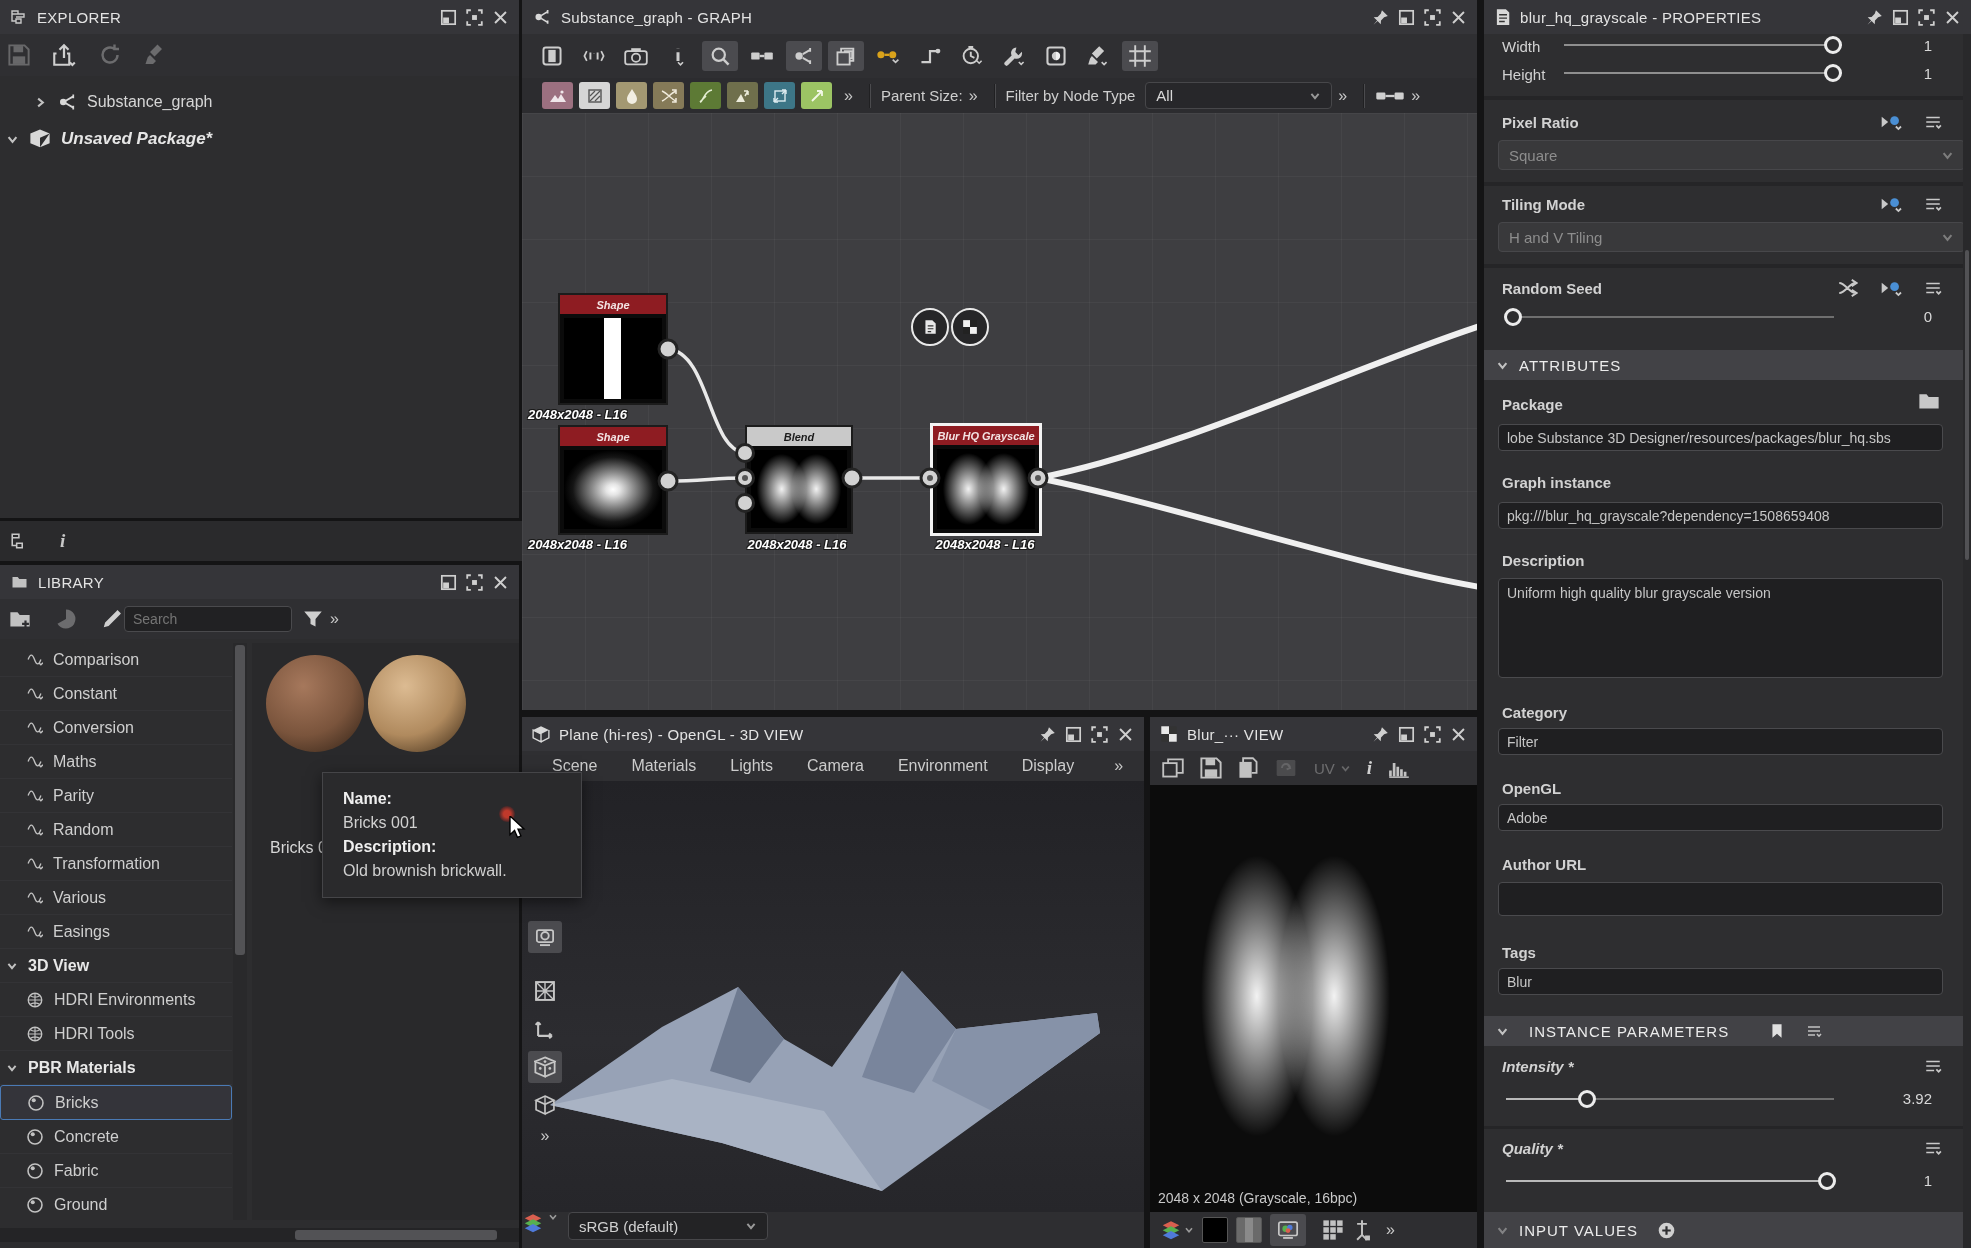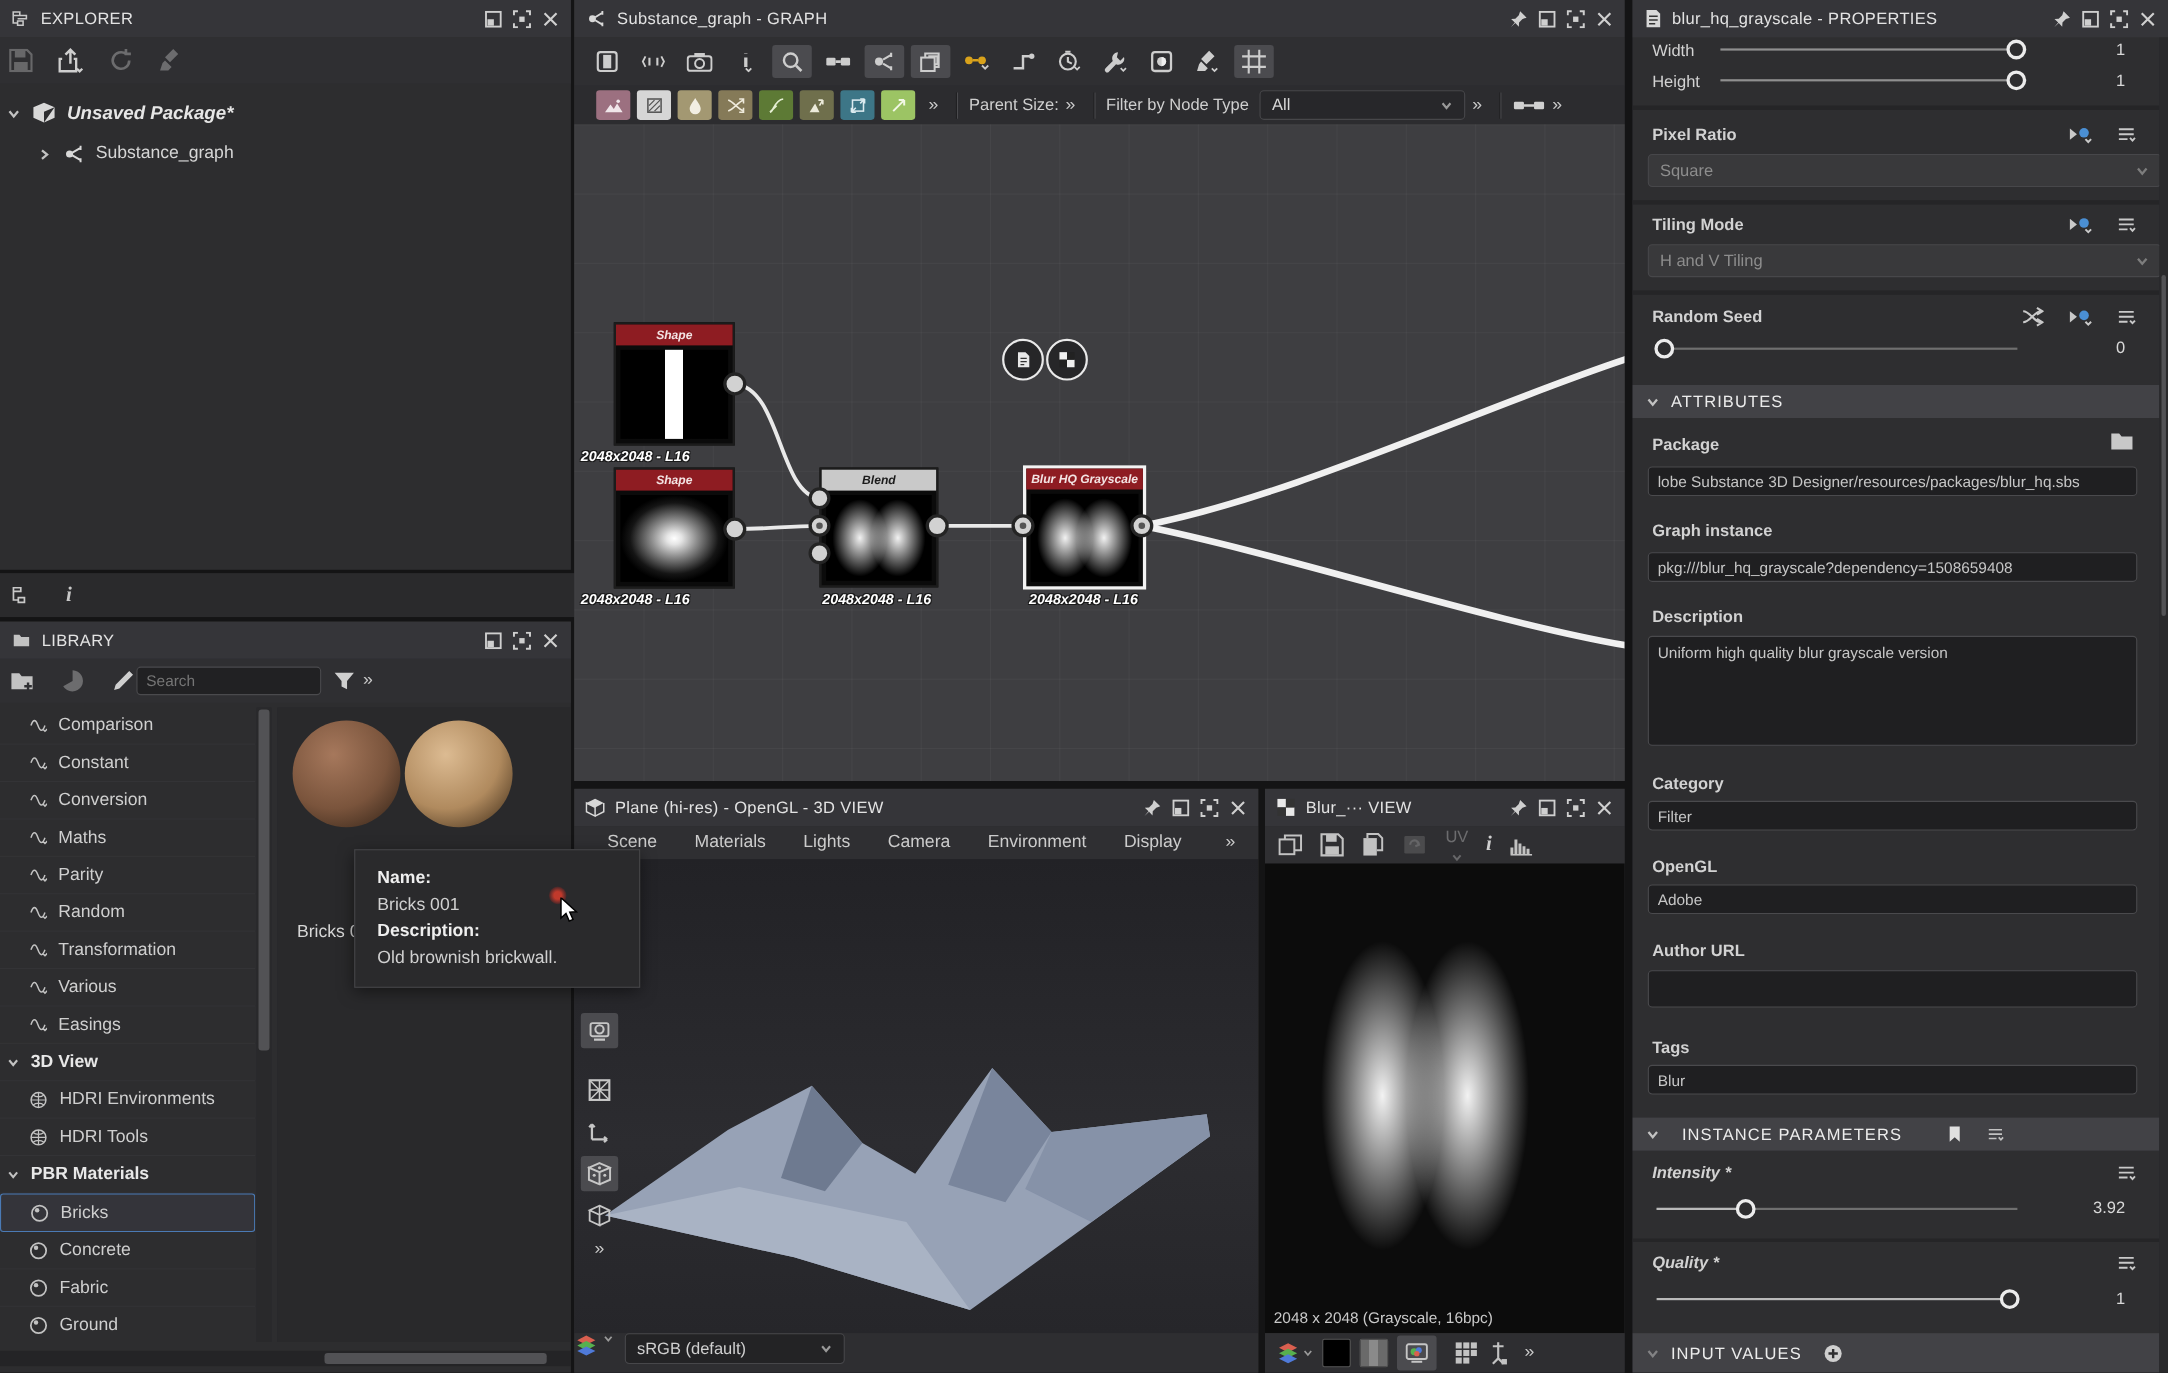--- a/index.html
+++ b/index.html
@@ -152,38 +152,38 @@
         <path d="M3,7 H1.5 v7.5 h10 V7 H10 M12,13 l1.6,1.6 l1.6,-1.6" stroke="#cfcfcf" stroke-width="1.4" fill="none"></path>
       </svg>
     <svg class="i dim" width="24" height="24" viewBox="0 0 16 16">
         <path d="M13,8 a5,5 0 1 1 -2,-4 M11,1 v3 h3" stroke="#cfcfcf" stroke-width="1.6" fill="none"></path>
       </svg>
     <svg class="i dim" width="24" height="24" viewBox="0 0 16 16">
         <path d="M9,1 L12,4 L7,9 L4,6 Z M4,8 L8,12 L6,14 H1 L2.5,9.5 Z" fill="#cfcfcf"></path>
       </svg>
   </div>
   <div style="position:absolute;left:0;top:84px;width:100%;">
+    <div style="display:flex;align-items:center;gap:10px;height:36px;padding-left:34px;">
+      <svg class="i" width="13" height="13">
+          <use href="#s-chevr"></use>
+        </svg>
+      <svg class="i" width="20" height="20" viewBox="0 0 16 16">
+          <circle cx="5" cy="8" r="2.6" fill="#d8d8d8"></circle>
+          <path d="M7,7 L13,3.5 M7,9 L13,12.5 M13,2 v3 M13,11 v3" stroke="#d8d8d8" stroke-width="1.4"></path>
+        </svg>
+      <span style="font-size:16px;color:#d6d6d6;">Substance_graph</span>
+    </div>
     <div style="display:flex;align-items:center;gap:10px;height:38px;padding-left:6px;">
       <svg class="i" width="13" height="13">
           <use href="#s-chevd"></use>
         </svg>
       <svg class="i" width="22" height="22" viewBox="0 0 16 16">
           <path d="M8,1 L15,4 L8,7 L1,4 Z M1,4 v7 l7,3 v-7 Z M15,4 v7 l-7,3" fill="#d8d8d8"></path>
         </svg>
       <span style="font-size:17px;font-weight:bold;font-style:italic;color:#e6e6e6;">Unsaved Package*</span>
-    </div>
-    <div style="display:flex;align-items:center;gap:10px;height:36px;padding-left:34px;">
-      <svg class="i" width="13" height="13">
-          <use href="#s-chevr"></use>
-        </svg>
-      <svg class="i" width="20" height="20" viewBox="0 0 16 16">
-          <circle cx="5" cy="8" r="2.6" fill="#d8d8d8"></circle>
-          <path d="M7,7 L13,3.5 M7,9 L13,12.5 M13,2 v3 M13,11 v3" stroke="#d8d8d8" stroke-width="1.4"></path>
-        </svg>
-      <span style="font-size:16px;color:#d6d6d6;">Substance_graph</span>
     </div>
   </div>
 </div>
 
 <div class="panel" style="left:0;top:521px;width:519px;height:40px;background:#2a2a2c;display:flex;align-items:center;gap:30px;padding-left:10px;">
   <svg class="i" width="20" height="18" viewBox="0 0 18 16">
       <path d="M2,2 h6 v3 h-6 z M2,5 v7 h4 M6,10 h5 v4 h-5 z" stroke="#c8c8c8" fill="none" stroke-width="1.4"></path>
     </svg>
   <span style="font-style:italic;font-weight:bold;font-size:19px;color:#c8c8c8;font-family:'Liberation Serif',serif;">i</span>
 </div>
@@ -747,21 +747,21 @@
         <use href="#s-floppy"></use>
       </svg>
     <svg class="i" width="20" height="22" viewBox="0 0 16 18">
         <path d="M4,4 V1 h8 l3,3 v9 h-4" fill="none" stroke="currentColor" stroke-width="1.5"></path>
         <rect x="1" y="4" width="10" height="13" fill="currentColor"></rect>
       </svg>
     <svg class="i dim" width="24" height="22" viewBox="0 0 18 16">
         <rect x="2" y="2" width="14" height="12" rx="1" fill="#7a7a7a"></rect>
         <path d="M6,8 a3,3 0 1 1 6,0 M10.5,5.5 L12,8 l-2.5,1" stroke="#bdbdbd" fill="none" stroke-width="1.4"></path>
       </svg>
-    <span class="dim" style="display:flex;align-items:center;gap:5px;flex-direction:column;">
+    <span class="dim" style="display:flex;align-items:center;gap:5px;">
       <span style="font-size:15px;color:#cfcfcf;">UV</span>
       <svg class="i" width="11" height="11">
           <use href="#s-chevd"></use>
         </svg>
     </span>
     <span style="font-style:italic;font-weight:bold;font-size:19px;color:#d0d0d0;font-family:'Liberation Serif',serif;">i</span>
     <svg class="i" width="22" height="20" viewBox="0 0 18 16">
         <path d="M2,15 V10 M5,15 V4 M8,15 V7 M11,15 V9 M14,15 V11" stroke="currentColor" stroke-width="2.2"></path>
         <path d="M1,15.5 h16" stroke="currentColor" stroke-width="1.2"></path>
       </svg>

